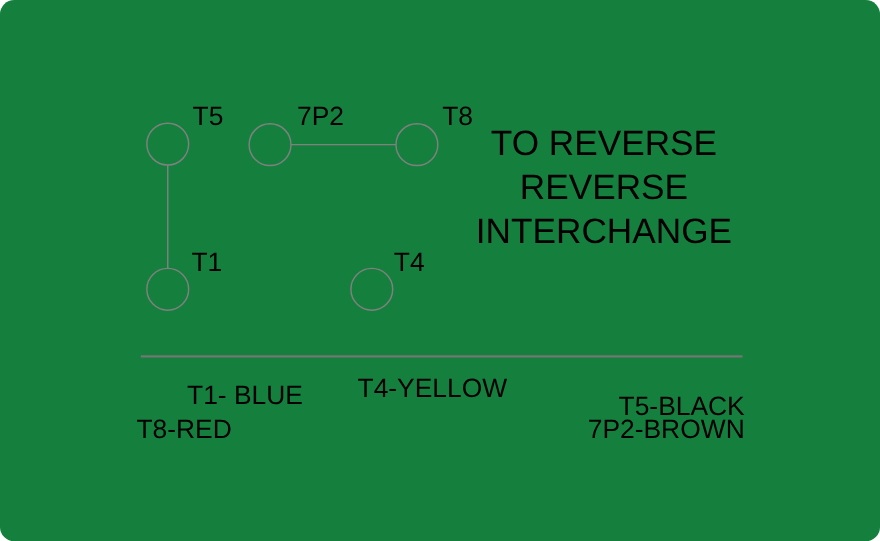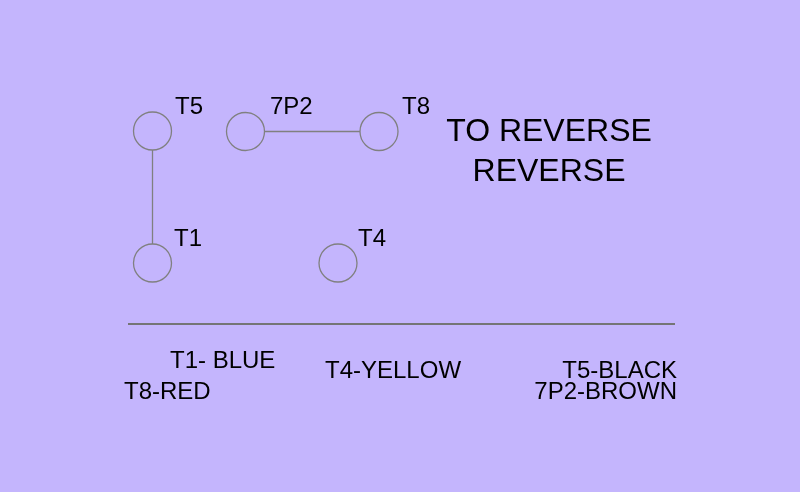--- a/index.html
+++ b/index.html
@@ -4,24 +4,25 @@
 <style>
   html, body {
     margin: 0;
     padding: 0;
     background: #ffffff;
   }
   .canvas {
     position: relative;
     width: 800px;
     height: 492px;
-    background: #c4b5fd;
+    background: #15803d;
     font-family: "Liberation Sans", sans-serif;
     color: #000000;
     overflow: hidden;
+    border-radius: 13px;
   }
   #diagram-svg {
     position: absolute;
     left: 0;
     top: 0;
     width: 800px;
     height: 492px;
   }
   #diagram-svg text.term-label {
     font-family: "Liberation Sans", sans-serif;
@@ -46,21 +47,21 @@
     height: 2px;
     background: #757575;
   }
   .legend-cell {
     position: absolute;
     font-size: 24px;
     line-height: 24px;
     white-space: nowrap;
   }
   .lg-t1  { left: 133px;  top: 348px; margin-left: 37px; }
-  .lg-t4  { left: 325px;  top: 358px; }
+  .lg-t4  { left: 325px;  top: 342px; }
   .lg-t5  { right: 123px; top: 358px; }
   .lg-t8  { left: 124px;  top: 379px; }
   .lg-7p2 { right: 123px; top: 379px; text-align: right; }
 </style>
 </head>
 <body>
 
 <div class="canvas">
 
   <svg id="diagram-svg" viewBox="0 0 800 492">
@@ -74,20 +75,21 @@
       <text x="270" y="114" class="term-label" fill="#000000">7P2</text>
       <circle cx="379" cy="131.5" r="19" fill="none" stroke="#808080" stroke-width="1.3"></circle>
       <text x="402" y="114" class="term-label" fill="#000000">T8</text>
       <circle cx="338" cy="263" r="19" fill="none" stroke="#808080" stroke-width="1.3"></circle>
       <text x="358" y="246" class="term-label" fill="#000000">T4</text>
     </svg>
 
   <div class="note">
     <div>TO REVERSE</div>
     <div>REVERSE</div>
+    <div>INTERCHANGE</div>
   </div>
 
   <div class="divider" style="background: rgb(117, 117, 117);"></div>
 
   <div>
     <div class="legend-cell lg-t1">T1- BLUE</div>
     <div class="legend-cell lg-t4">T4-YELLOW</div>
     <div class="legend-cell lg-t5">T5-BLACK</div>
     <div class="legend-cell lg-t8">T8-RED</div>
     <div class="legend-cell lg-7p2">7P2-BROWN</div>

